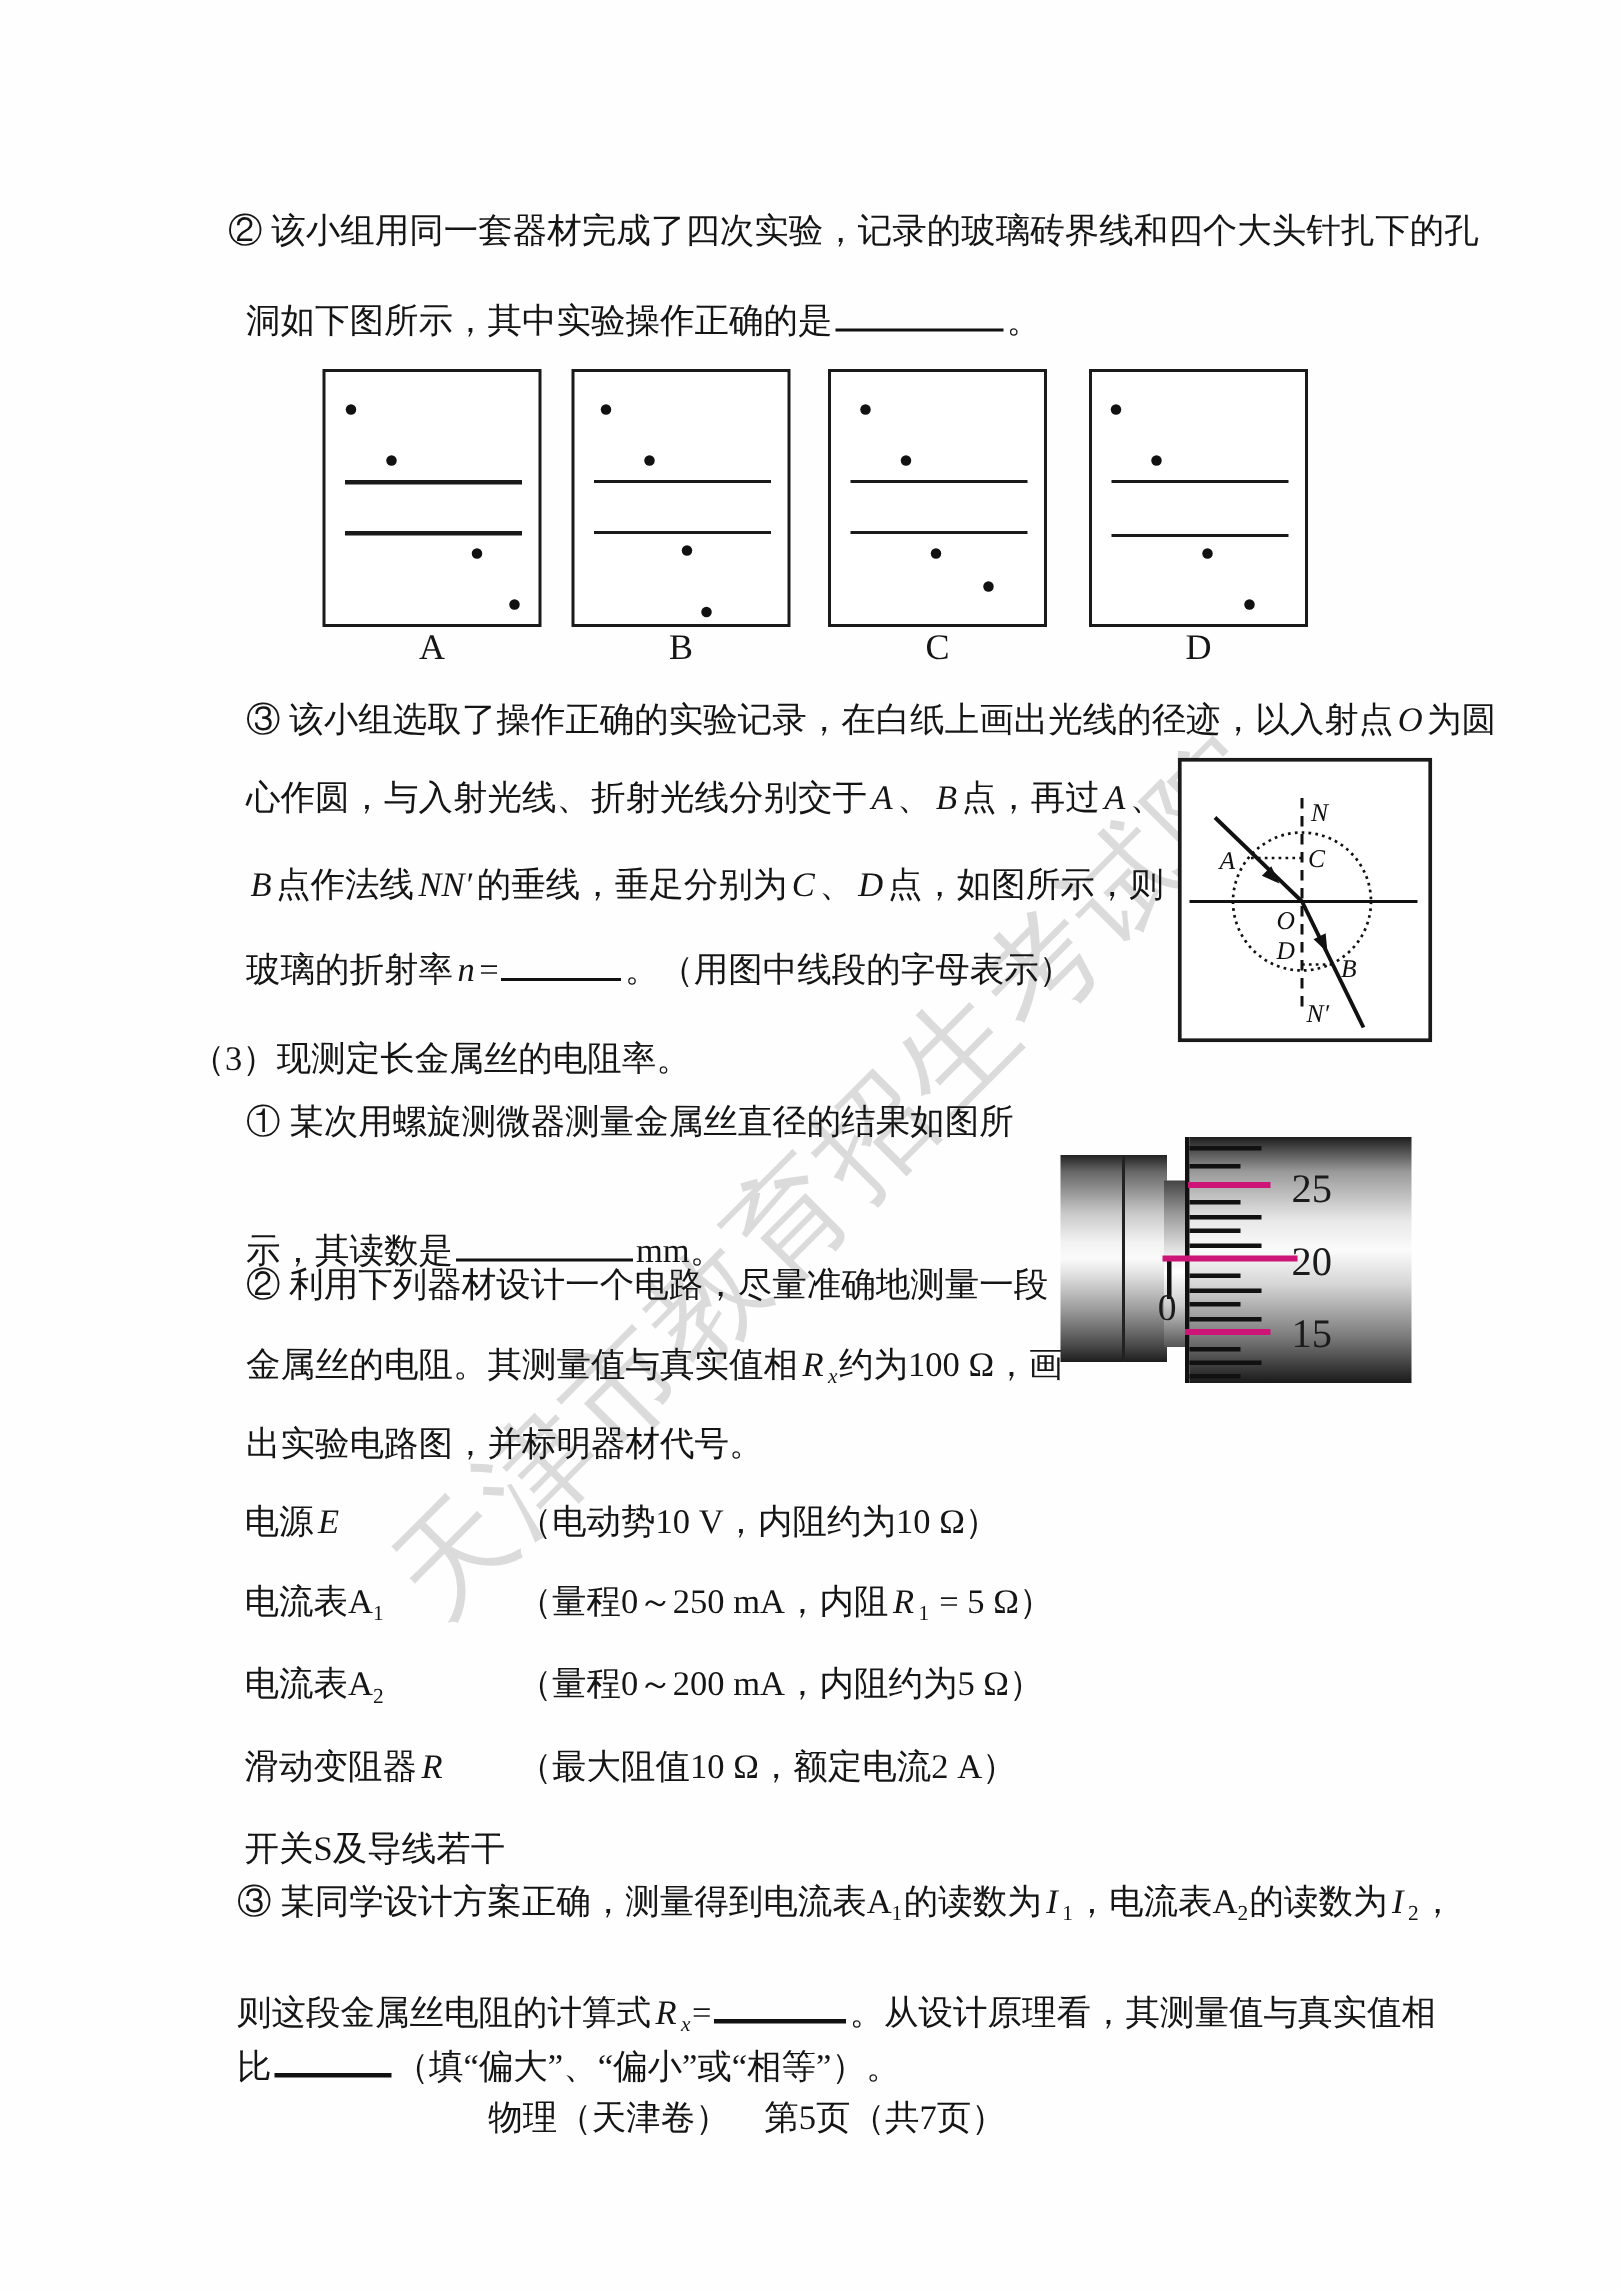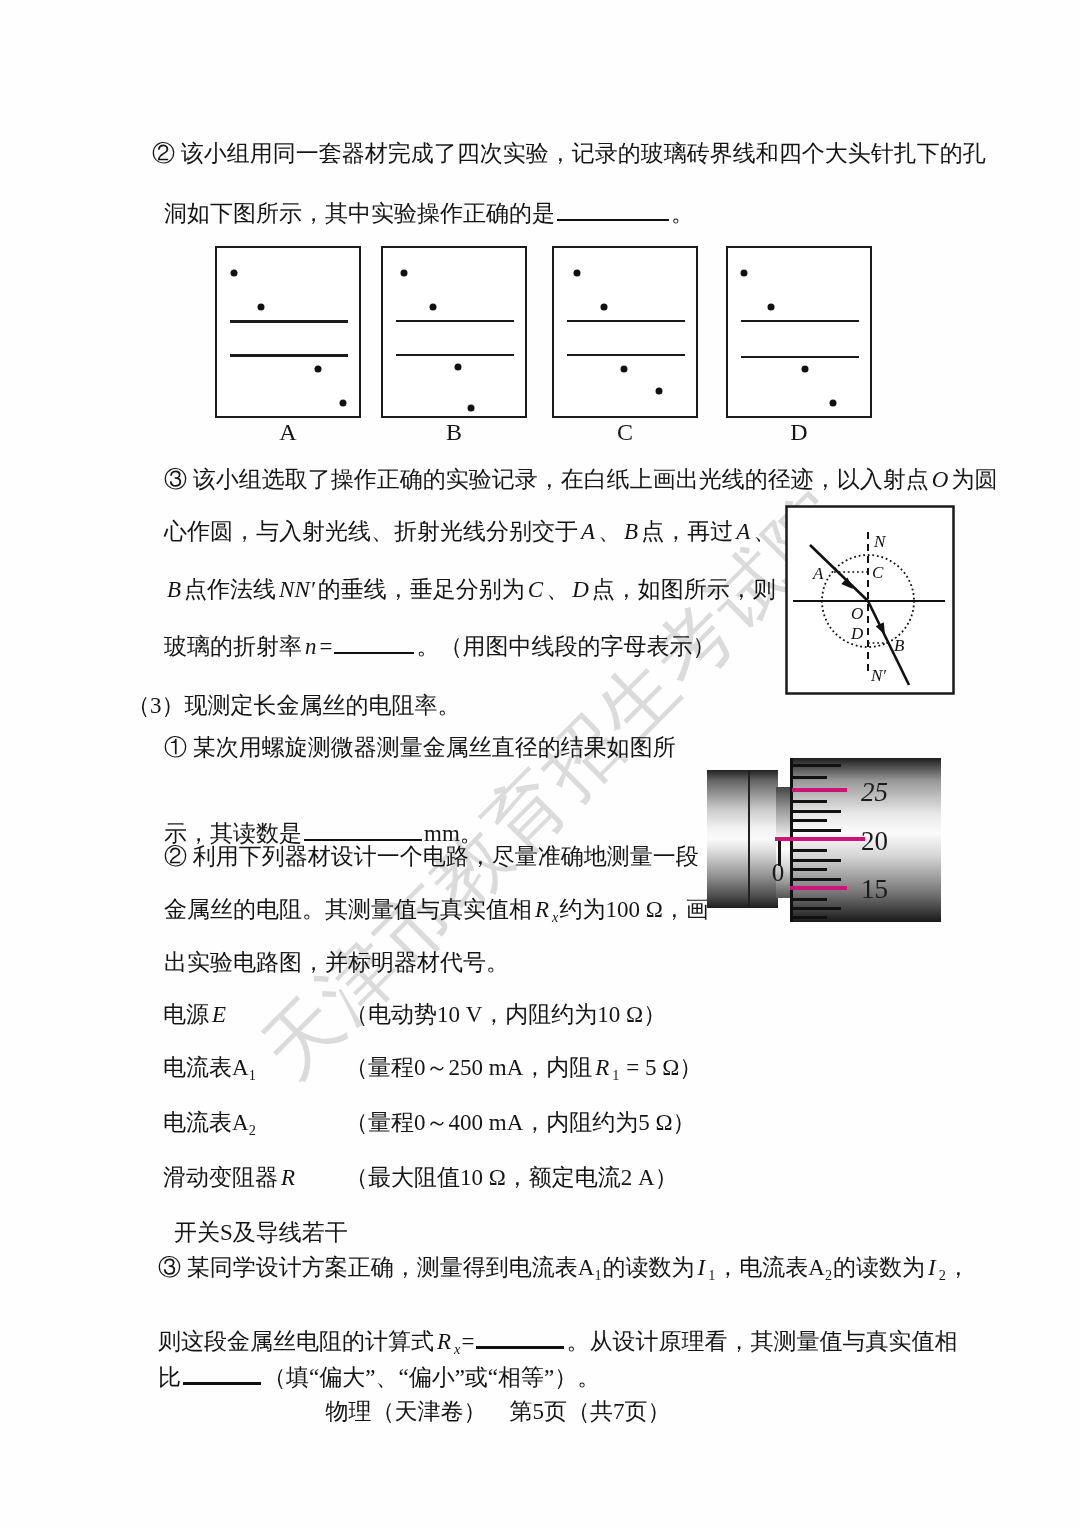--- a/index.html
+++ b/index.html
@@ -146,38 +146,38 @@
     <div class="mic-tick" style="position: absolute; top: 94px; width: 34px;"></div>
     <div class="mic-tick" style="position: absolute; top: 104px; width: 48px;"></div>
     <div class="mic-tick" style="position: absolute; top: 113px; width: 34px;"></div>
     <div class="mic-tick" style="position: absolute; top: 123px; width: 48px;"></div>
     <div class="mic-tick" style="position: absolute; top: 143px; width: 34px;"></div>
     <div class="mic-tick" style="position: absolute; top: 152px; width: 48px;"></div>
     <div class="mic-tick" style="position: absolute; top: 161px; width: 34px;"></div>
     <div class="mic-magenta" style="position: absolute; top: 33px; left: 87px; width: 55px;"></div>
     <div class="mic-magenta" style="position: absolute; top: 82px; left: 70px; width: 90px;"></div>
     <div class="mic-magenta" style="position: absolute; top: 131px; left: 85px; width: 57px;"></div>
-    <div class="mic-num" style="position: absolute; top: 22px; font-style: italic;">25</div>
+    <div class="mic-num" style="position: absolute; top: 22px;">25</div>
     <div class="mic-num" style="position: absolute; top: 71px;">20</div>
     <div class="mic-num" style="position: absolute; top: 119px;">15</div>
   </div>
 
 <div class="line" style="left:163px;top:1001px">
   <span style="display:inline-block;width:182px"><span>电源</span><span class="it">E</span></span><span><span>（电动势10 V，内阻约为10 Ω）</span></span>
 </div>
 <div class="line" style="left:163px;top:1054px">
   <span style="display:inline-block;width:182px"><span>电流表A</span><span class="sub">1</span></span><span><span>（量程0～250 mA，内阻</span><span class="it">R</span><span class="sub">1</span><span> = 5 Ω）</span></span>
 </div>
 <div class="line" style="left:163px;top:1109px">
-  <span style="display:inline-block;width:182px"><span>电流表A</span><span class="sub">2</span></span><span><span>（量程0～400 mA，内阻约为5 Ω）</span></span>
+  <span style="display:inline-block;width:182px"><span>电流表A</span><span class="sub">2</span></span><span><span>（量程0～200 mA，内阻约为5 Ω）</span></span>
 </div>
 <div class="line" style="left:163px;top:1164px">
   <span style="display:inline-block;width:182px"><span>滑动变阻器</span><span class="it">R</span></span><span><span>（最大阻值10 Ω，额定电流2 A）</span></span>
 </div>
-<div class="line" style="left:174px;top:1219px">
+<div class="line" style="left:163px;top:1219px">
   <span><span>开关S及导线若干</span></span>
 </div>
 
 <div class="line" style="left:158px;top:1254px"><span>③ 某同学设计方案正确，测量得到电流表A</span><span class="sub">1</span><span>的读数为</span><span class="it">I</span><span class="sub">1</span><span>，电流表A</span><span class="sub">2</span><span>的读数为</span><span class="it">I</span><span class="sub">2</span><span>，</span></div>
 <div class="line" style="left:158px;top:1323px"><span>则这段金属丝电阻的计算式</span><span class="it">R</span><span class="it sub">x</span><span>=</span><span class="blank thick" style="width: 88px;"></span><span>。从设计原理看，其测量值与真实值相</span></div>
 <div class="line" style="left:158px;top:1359px"><span>比</span><span class="blank thick" style="width: 78px;"></span><span>（填“偏大”、“偏小”或“相等”）。</span></div>
 
 <div class="line" style="left:0;top:1398px;width:996px;text-align:center;white-space:normal">物理（天津卷）　第5页（共7页）</div>
 
 </body></html>

